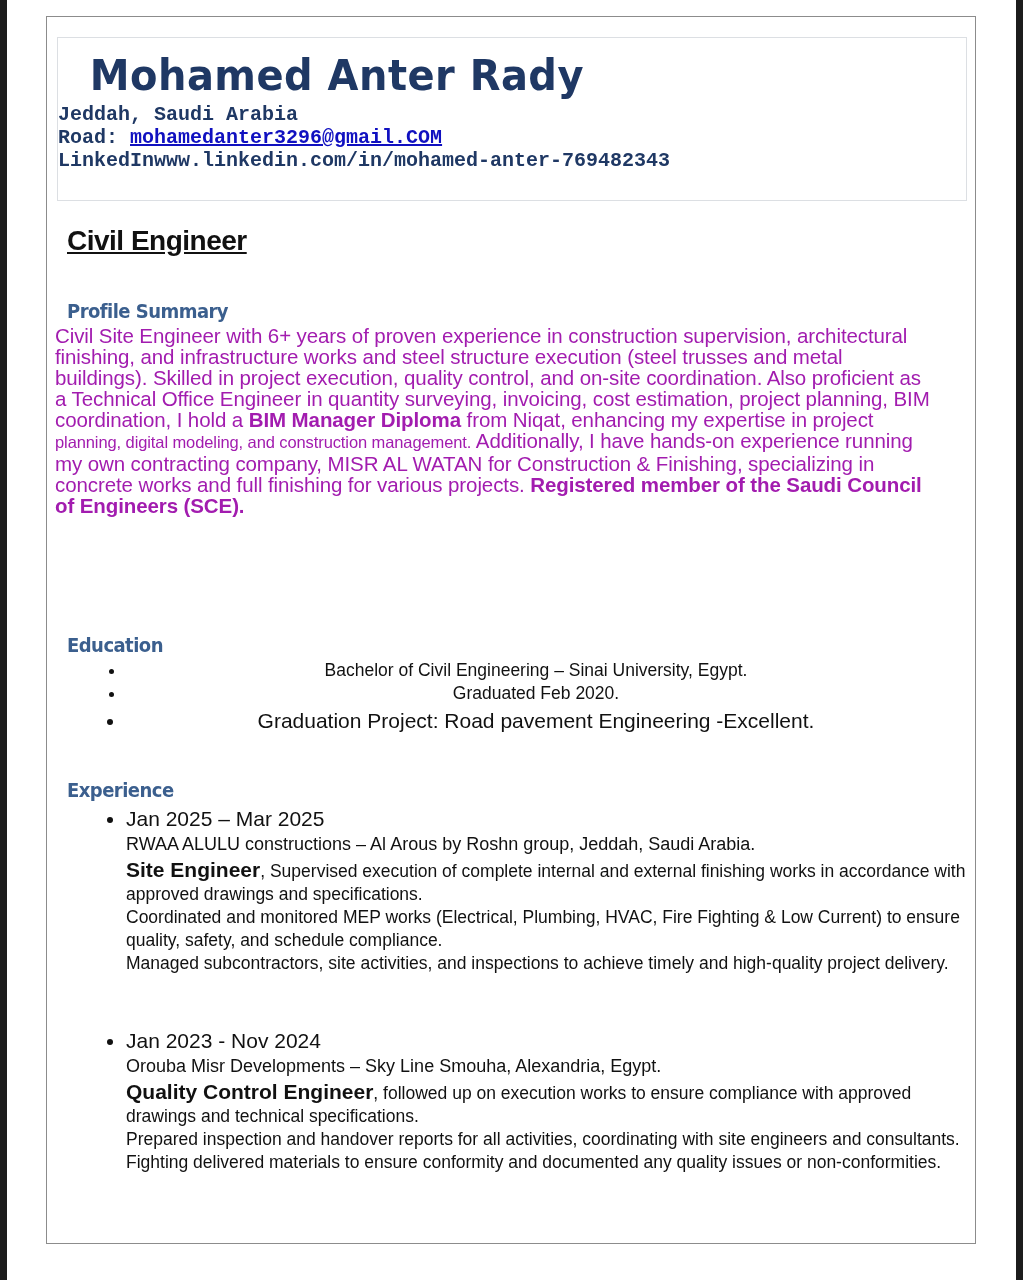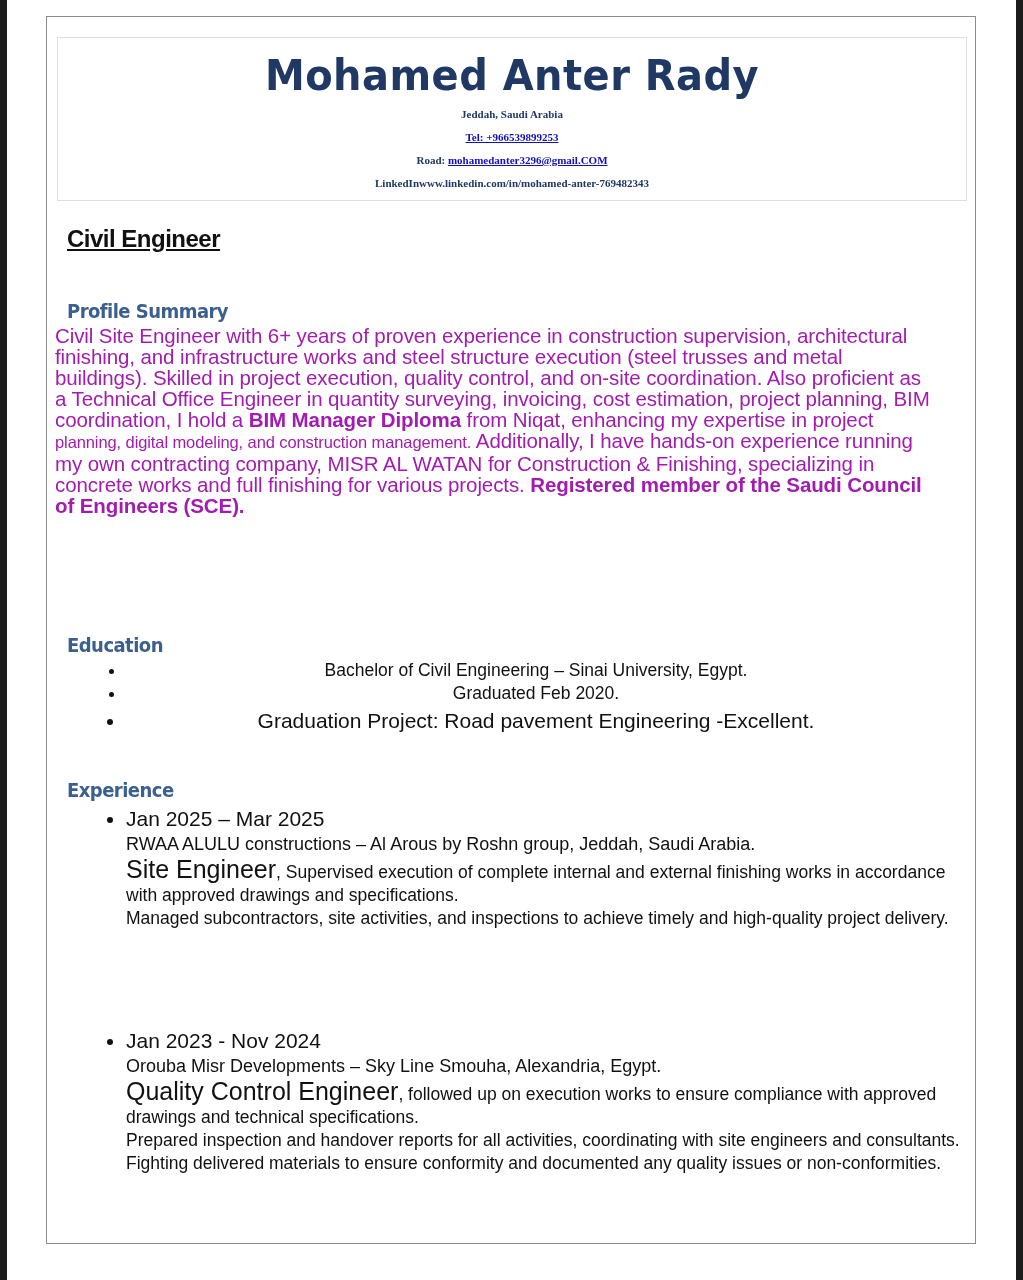--- a/index.html
+++ b/index.html
@@ -10,69 +10,68 @@
     color: #111;
   }
   .edge-left { position: absolute; left: 0; top: 0; width: 7px; height: 1280px; background: #1c1c1c; }
   .edge-right { position: absolute; right: 0; top: 0; width: 7px; height: 1280px; background: #1c1c1c; }
   .page {
     position: absolute; left: 46px; top: 16px; width: 930px; height: 1228px;
     border: 1px solid #8c8c8c; box-sizing: border-box; background: #fff;
   }
   .header-box {
     position: absolute; left: 10px; top: 20px; width: 910px; height: 164px;
-    border: 1px solid #dcdfe3; box-sizing: border-box; text-align: center;
+    border: 1px solid #dcdfe3; box-sizing: border-box; 
   }
   .name {
     margin: 13px 0 0 0; font-weight: 900; font-size: 43px; letter-spacing: 0.5px;
     color: #1f3864; line-height: 48px; font-family: "DejaVu Sans", sans-serif;
     transform: scaleX(0.93);
   }
   .contact-line {
-    font-family: Liberation Serif, serif; font-weight: bold; font-size: 11px;
+    font-family: Liberation Mono, monospace; font-weight: bold; font-size: 20px;
     color: #1f3864; line-height: 23px;
   }
   .contact-line a, .link { color: #1010c0; text-decoration: underline; }
   .job-title {
-    position: absolute; left: 20px; top: 208px; font-size: 24px; font-weight: bold;
+    position: absolute; left: 20px; top: 208px; font-size: 28px; font-weight: bold;
     text-decoration: underline; color: #111; letter-spacing: -0.5px;
   }
   .section-heading {
     position: absolute; left: 20px; font-size: 20px; font-weight: bold; color: #3b5f8e;
     font-family: "DejaVu Sans", sans-serif; letter-spacing: -0.6px; transform: scaleX(0.9); transform-origin: left;
   }
   .summary {
     position: absolute; left: 8px; top: 308px; width: 880px;
     font-size: 20.5px; line-height: 21px; color: #a21caf; letter-spacing: -0.1px;
   }
   .summary b { font-weight: bold; }
   .summary .small { font-size: 16.5px; }
   ul.edu { position: absolute; left: 20px; top: 642px; margin: 0; padding: 0 0 0 59px; width: 820px; text-align: center; }
   ul.edu li { font-size: 17.5px; line-height: 23px; }
   ul.edu li.big { font-size: 21px; line-height: 32px; }
   ul.exp { position: absolute; left: 20px; margin: 0; padding: 0 0 0 59px; width: 840px; }
   ul.exp li { font-size: 21px; line-height: 25px; }
   .exp .date { font-size: 21px; line-height: 25px; }
   .exp .company { font-size: 18px; line-height: 27px; }
-  .exp .role { font-size: 25px; }
+  .exp .role { font-size: 21px; font-weight: bold; }
   .exp .detail { font-size: 17.5px; line-height: 23px; }
   .exp .para { font-size: 17.5px; line-height: 23px; }
 </style>
 </head>
 <body>
 
 <div class="edge-left"></div>
 <div class="edge-right"></div>
 
 <div class="page">
 
   <div class="header-box">
     <div class="name">Mohamed Anter Rady</div>
     <div class="contact-line" style="margin-top:4px;">Jeddah, Saudi Arabia</div>
-    <div class="contact-line"><a class="link">Tel: +966539899253</a></div>
     <div class="contact-line"><span>Road: </span><a class="link">mohamedanter3296@gmail.COM</a></div>
     <div class="contact-line">LinkedInwww.linkedin.com/in/mohamed-anter-769482343</div>
   </div>
 
   <div class="job-title">Civil Engineer</div>
 
   <div class="section-heading" style="top:282px;">Profile Summary</div>
   <div class="summary"><span>Civil Site Engineer with 6+ years of proven experience in construction supervision, architectural finishing, and infrastructure works and steel structure execution (steel trusses and metal buildings). Skilled in project execution, quality control, and on-site coordination. Also proficient as a Technical Office Engineer in quantity surveying, invoicing, cost estimation, project planning, BIM coordination, I hold a </span><b>BIM Manager Diploma</b><span> from Niqat, enhancing my expertise in project </span><span class="small">planning, digital modeling, and construction management.</span><span> Additionally, I have hands-on experience running my own contracting company, MISR AL WATAN for Construction &amp; Finishing, specializing in concrete works and full finishing for various projects. </span><b>Registered member of the Saudi Council of Engineers (SCE).</b></div>
 
   <div class="section-heading" style="top:616px;">Education</div>
@@ -82,20 +81,21 @@
     <li class="big">Graduation Project: Road pavement Engineering -Excellent.</li>
   </ul>
 
   <div class="section-heading" style="top:761px;">Experience</div>
 
   <ul class="exp" style="top:789px;">
     <li>
       <div class="date">Jan 2025 – Mar 2025</div>
       <div class="company">RWAA ALULU constructions – Al Arous by Roshn group, Jeddah, Saudi Arabia.</div>
       <div class="detail"><span class="role">Site Engineer</span><span>, Supervised execution of complete internal and external finishing works in accordance with approved drawings and specifications.</span></div>
+      <div class="para">Coordinated and monitored MEP works (Electrical, Plumbing, HVAC, Fire Fighting &amp; Low Current) to ensure quality, safety, and schedule compliance.</div>
       <div class="para">Managed subcontractors, site activities, and inspections to achieve timely and high-quality project delivery.</div>
     </li>
   </ul>
 
   <ul class="exp" style="top:1011px;">
     <li>
       <div class="date">Jan 2023 - Nov 2024</div>
       <div class="company">Orouba Misr Developments – Sky Line Smouha, Alexandria, Egypt.</div>
       <div class="detail"><span class="role">Quality Control Engineer</span><span>, followed up on execution works to ensure compliance with approved drawings and technical specifications.</span></div>
       <div class="para">Prepared inspection and handover reports for all activities, coordinating with site engineers and consultants.</div>

